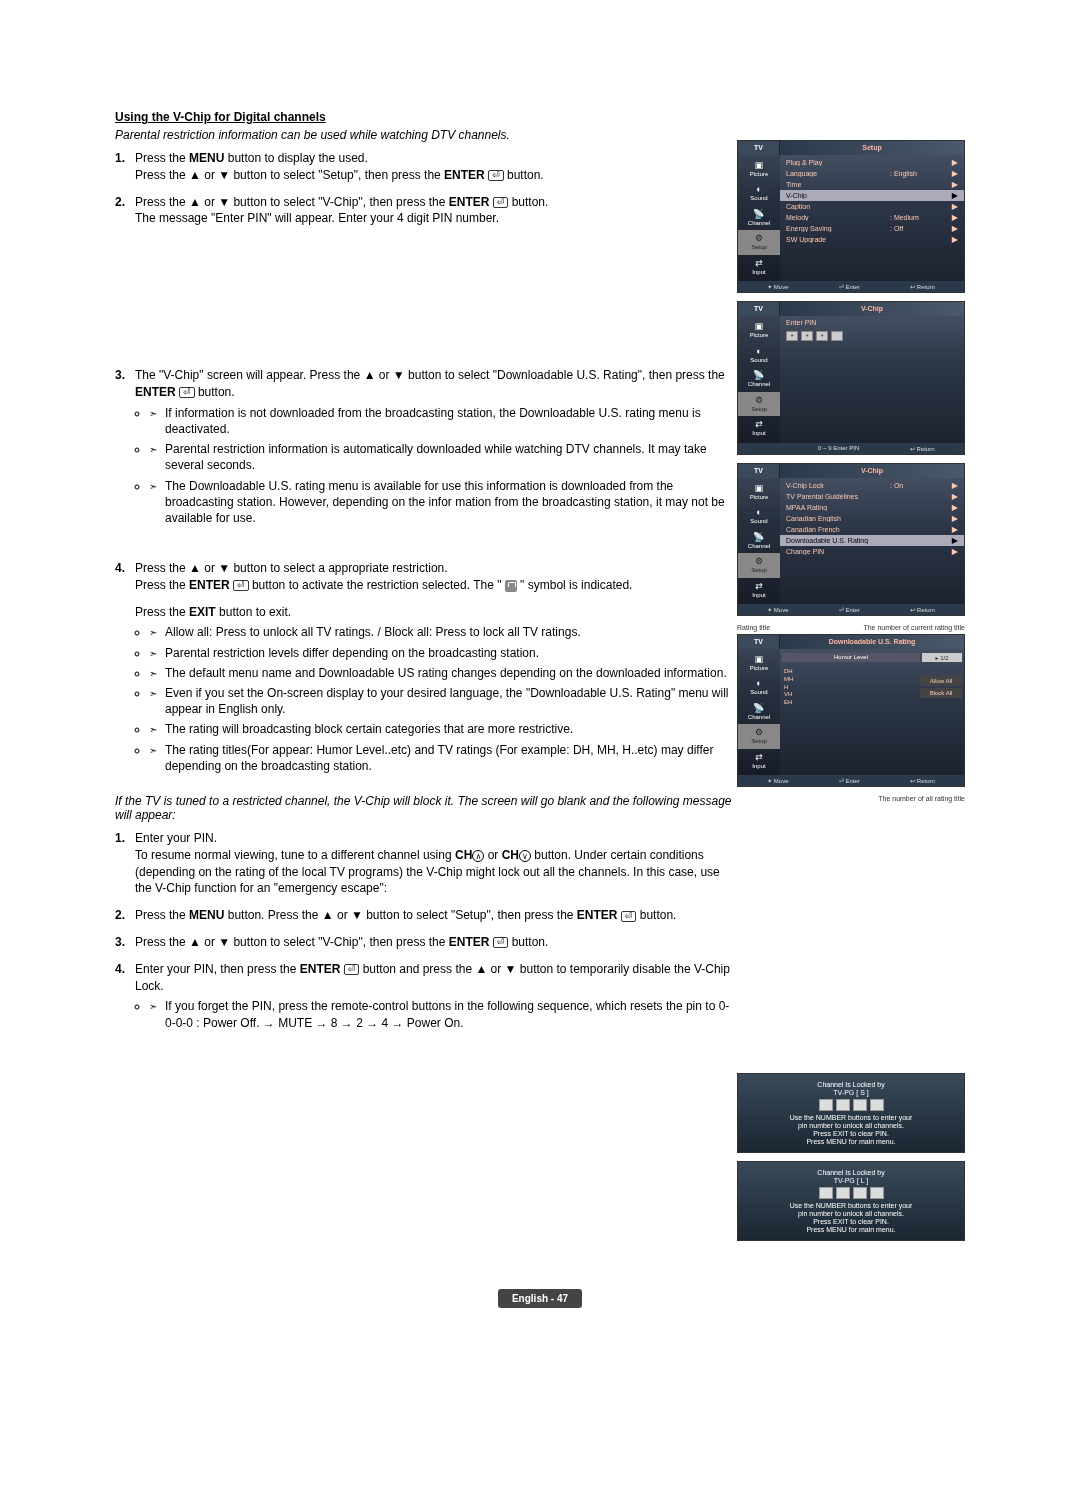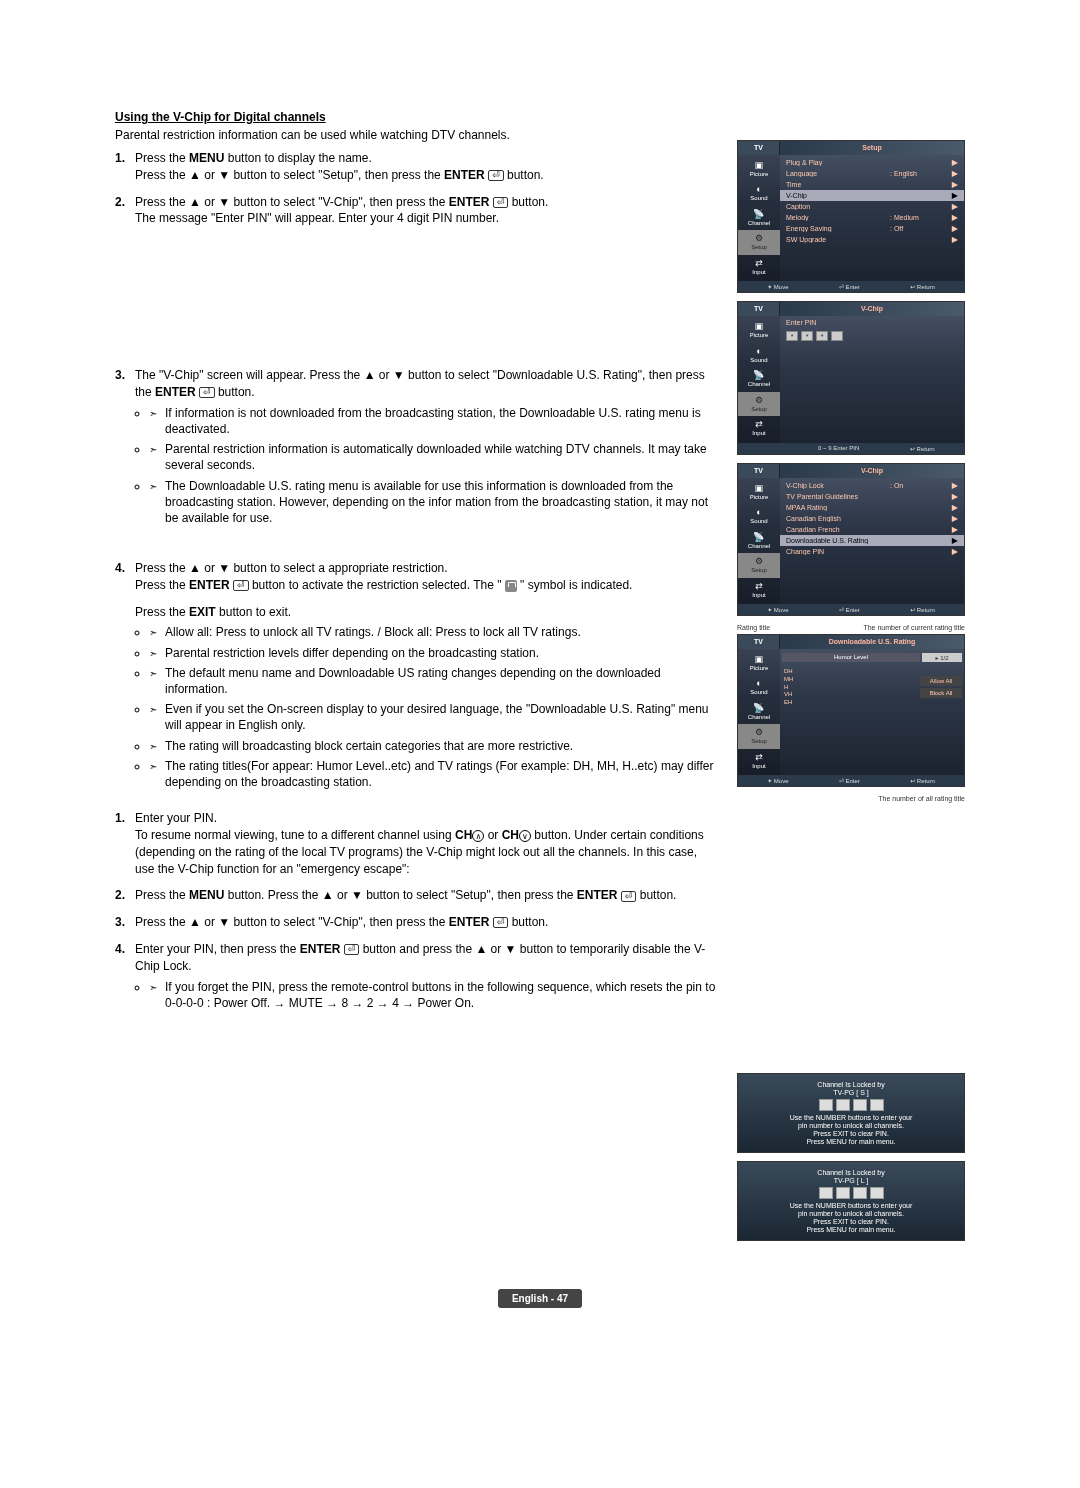--- a/index.html
+++ b/index.html
@@ -1,21 +1,21 @@
 <!DOCTYPE html>
 <html><head>
 <meta charset="utf-8">
 <style>
   * { box-sizing: border-box; margin: 0; padding: 0; }
   body { background: #fff; font-family: Arial, sans-serif; font-size: 12px; color: #000; width: 1080px; padding: 110px 115px 60px 115px; }
-  .page { display: flex; gap: 20px; }
+  .page { display: flex; gap: 4px; }
   .left { flex: 1; }
   .right { width: 228px; flex-shrink: 0; }
   h3 { font-size: 12px; font-weight: bold; text-decoration: underline; margin-bottom: 4px; }
-  .intro { margin-bottom: 8px; }
+  .intro { margin-bottom: 8px; font-style: italic; }
   ol { list-style: none; padding-left: 0; }
   ol > li { position: relative; padding-left: 20px; margin-bottom: 10px; line-height: 1.4; }
   ol > li .num { position: absolute; left: 0; font-weight: bold; }
   .sub { padding-left: 14px; margin-top: 4px; }
   .sub li { position: relative; padding-left: 16px; margin-bottom: 4px; line-height: 1.35; }
   .sub li::before { content: "➣"; position: absolute; left: 0; font-size: 10px; top: 2px; }
   .spacer { height: 130px; }
   .osd { margin-bottom: 8px; border: 1px solid #333; font-size: 7px; color: #eee; background: linear-gradient(180deg,#4a5568 0%, #2d3748 40%, #1a202c 100%); }
   .osd-head { display:flex; height:14px; }
   .osd-head .tv { width:42px; background:#3a4a5a; color:#fff; text-align:center; line-height:14px; font-weight:bold; border-right:1px solid #222;}
@@ -56,21 +56,21 @@
 </head>
 <body>
 
 <div class="page">
   <div class="left">
     <h3>Using the V-Chip for Digital channels</h3>
     <p class="intro">Parental restriction information can be used while watching DTV channels.</p>
 
     <ol>
       <li><span class="num">1.</span>
-        <span><span>Press the </span><b>MENU</b><span> button to display the name.</span></span><br>
+        <span><span>Press the </span><b>MENU</b><span> button to display the used.</span></span><br>
         <span><span>Press the ▲ or ▼ button to select "Setup", then press the </span><b>ENTER</b> <span class="enter-icon">⏎</span><span> button.</span></span>
       </li>
       <li><span class="num">2.</span>
         <span><span>Press the ▲ or ▼ button to select "V-Chip", then press the </span><b>ENTER</b> <span class="enter-icon">⏎</span><span> button.</span></span><br>
         <span>The message "Enter PIN" will appear. Enter your 4 digit PIN number.</span>
         <div class="spacer"></div>
       </li>
       <li><span class="num">3.</span>
         <span><span>The "V-Chip" screen will appear. Press the ▲ or ▼ button to select "Downloadable U.S. Rating", then press the </span><b>ENTER</b> <span class="enter-icon">⏎</span><span> button.</span></span>
         <ul class="sub">
@@ -89,20 +89,21 @@
           <li>Parental restriction levels differ depending on the broadcasting station.</li>
           <li>The default menu name and Downloadable US rating changes depending on the downloaded information.</li>
           <li>Even if you set the On-screen display to your desired language, the "Downloadable U.S. Rating" menu will appear in English only.</li>
           <li>The rating will broadcasting block certain categories that are more restrictive.</li>
           <li>The rating titles(For appear: Humor Level..etc) and TV ratings (For example: DH, MH, H..etc) may differ depending on the broadcasting station.</li>
         </ul>
       </li>
     </ol>
 
     <div class="section2">
+      <p class="intro">If the TV is tuned to a restricted channel, the V-Chip will block it. The screen will go blank and the following message will appear:</p>
       <ol>
         <li><span class="num">1.</span>
           <span>Enter your PIN.</span><br>
           <span><span>To resume normal viewing, tune to a different channel using </span><b>CH</b><span class="ch-circle">∧</span><span> or </span><b>CH</b><span class="ch-circle">∨</span><span> button. Under certain conditions (depending on the rating of the local TV programs) the V-Chip might lock out all the channels. In this case, use the V-Chip function for an "emergency escape":</span></span>
         </li>
         <li><span class="num">2.</span>
           <span>Press the </span><b>MENU</b><span> button. Press the ▲ or ▼ button to select "Setup", then press the </span><b>ENTER</b> <span class="enter-icon">⏎</span><span> button.</span>
         </li>
         <li><span class="num">3.</span>
           <span>Press the ▲ or ▼ button to select "V-Chip", then press the </span><b>ENTER</b> <span class="enter-icon">⏎</span><span> button.</span>

